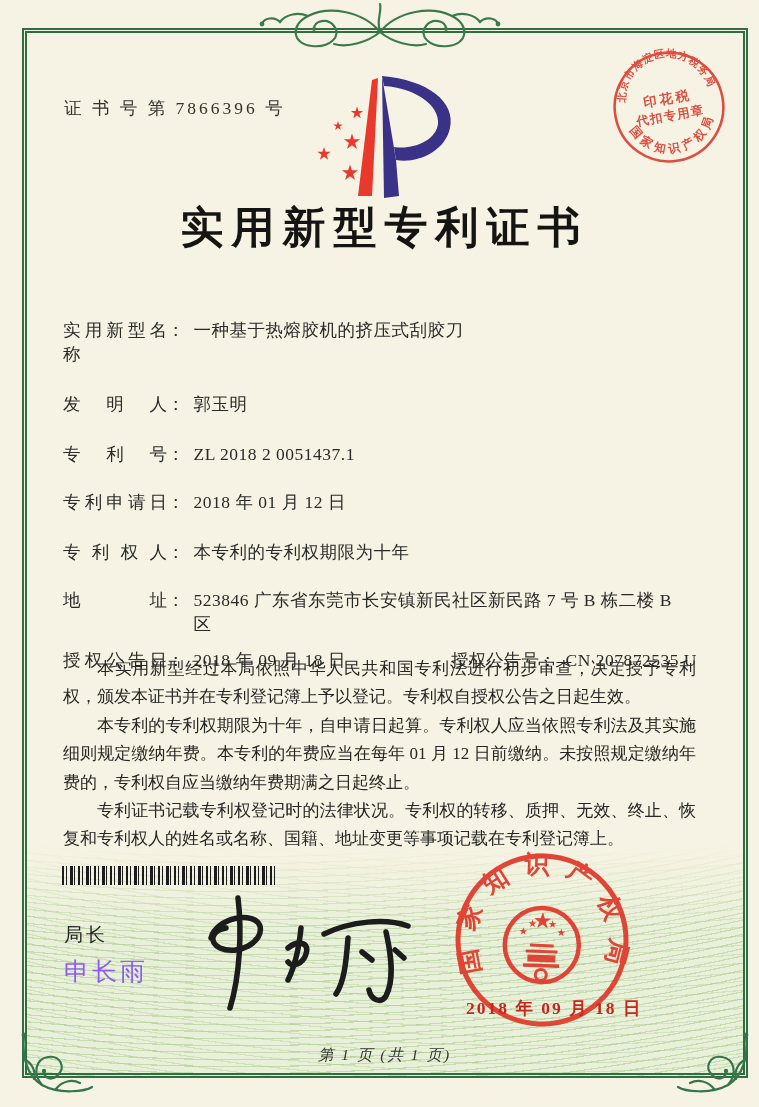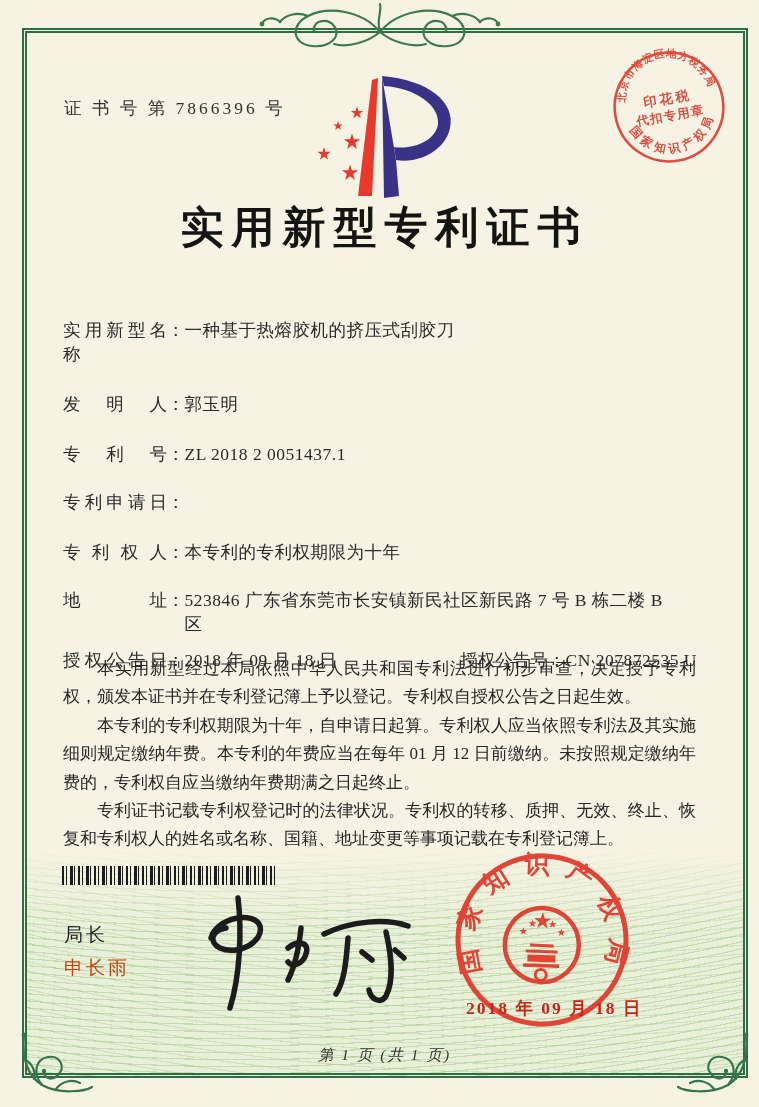--- a/index.html
+++ b/index.html
@@ -31,37 +31,37 @@
   .logo{position:absolute; left:300px; top:70px; width:162px; height:134px;}
   .title{position:absolute; left:0; right:0; top:199px; text-align:center;
          font-size:43px; font-weight:700; letter-spacing:8px; color:#141412;}
   
   .fields{position:absolute; left:63px; top:318px; width:636px; font-size:17.5px; line-height:24px;font-family:Liberation Serif, serif;}
   .row{display:flex; align-items:flex-start; margin-bottom:26px;}
   .row.tight{margin-bottom:24px;}
   .row.addr{margin-bottom:12px;}
   .flabel{display:inline-block; width:104px; text-align:justify; text-align-last:justify; flex:none;}
   .colon{flex:none;}
-  .fvalue{letter-spacing:.5px;}
+  .fvalue{margin-left:9px; letter-spacing:.5px;}
   .grant-row{display:flex;}
   .grant-group{display:flex;}
   .grant-group.second{margin-left:auto; margin-right:2px;align-items:center;}
   .grant-group.second .flabel{width:88px;}
   
   .bodytext{position:absolute; left:63px; top:655px; width:633px; font-size:17px;
             line-height:28.4px; text-align:justify; color:#262624;}
   .bodytext p{margin:0; text-indent:2em;}
   
   .barcode{position:absolute; left:62px; top:866px; width:214px; height:19px;
     background:repeating-linear-gradient(90deg,#1c1c1c 0 2px,transparent 2px 4px,#1c1c1c 4px 5px,
       transparent 5px 8px,#1c1c1c 8px 11px,transparent 11px 12px,#1c1c1c 12px 13px,transparent 13px 16px);}
   .sig-title{position:absolute; left:64px; top:922px; font-size:19px; letter-spacing:3px;
              font-family:"Liberation Sans","DejaVu Sans",sans-serif; color:#222;}
-  .sig-name{position:absolute; left:64px; top:955px; font-size:19px; letter-spacing:3px;
-            font-family:"Liberation Sans","DejaVu Sans",sans-serif; color:#c2410c;}
+  .sig-name{position:absolute; left:64px; top:955px; font-size:25px; letter-spacing:3px;
+            font-family:"Liberation Sans","DejaVu Sans",sans-serif; color:#8b5cf6;}
   .signature{position:absolute; left:176px; top:876px; width:238px; height:138px;}
   .seal{position:absolute; left:449px; top:848px; width:186px; height:186px;}
   .seal-date{position:absolute; left:466px; top:996px; font-size:17.5px; letter-spacing:2px;
              color:#c9251b; font-weight:600;}
   .footer{position:absolute; left:0; right:0; top:1045px; text-align:center;
           font-size:15.5px; letter-spacing:2px; color:#34332f;font-style:italic;}
   .tax-stamp{position:absolute; left:590px; top:30px; width:158px; height:158px;}
 </style>
 </head>
 <body>
@@ -150,20 +150,21 @@
       <span class="fvalue">郭玉明</span>
     </div>
     <div class="row tight">
       <span class="flabel">专利号</span>
         <span class="colon">：</span>
       <span class="fvalue">ZL 2018 2 0051437.1</span>
     </div>
     <div class="row">
       <span class="flabel">专利申请日</span>
         <span class="colon">：</span>
+      <span class="fvalue">2018 年 01 月 12 日</span>
     </div>
     <div class="row tight">
       <span class="flabel">专利权人</span>
         <span class="colon">：</span>
       <span class="fvalue">本专利的专利权期限为十年</span>
     </div>
     <div class="row addr">
       <span class="flabel">地址</span>
         <span class="colon">：</span>
       <span class="fvalue">

